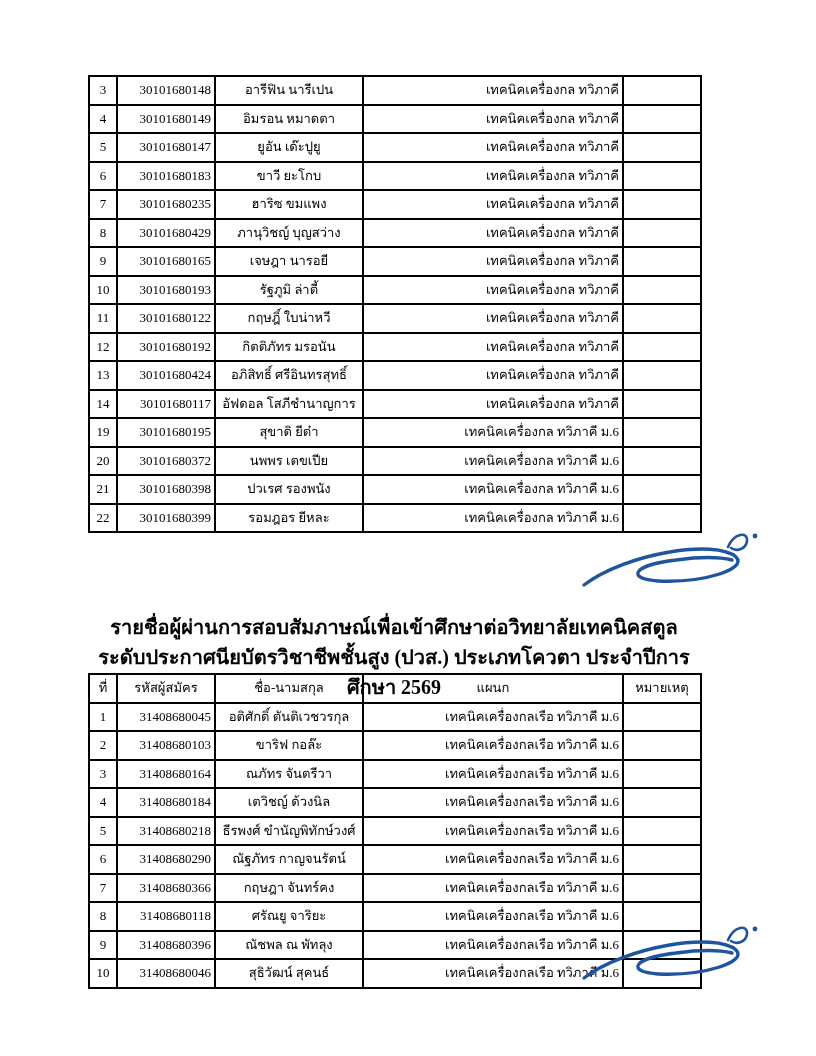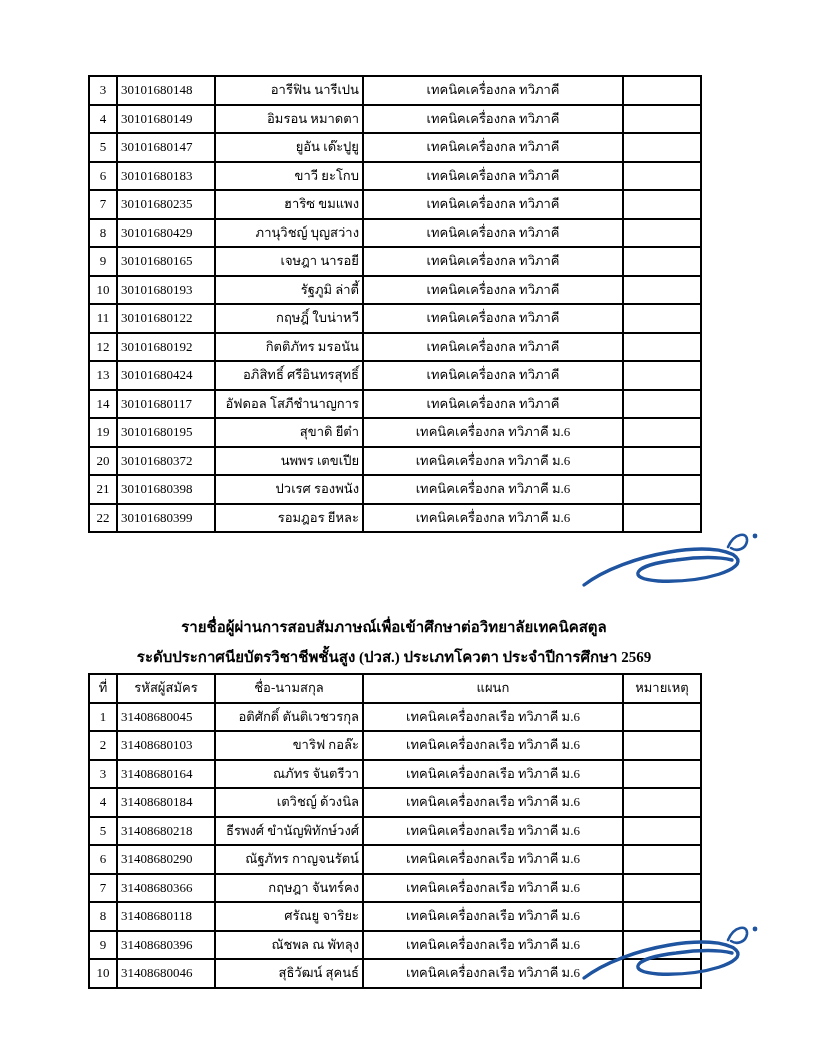--- a/index.html
+++ b/index.html
@@ -22,29 +22,29 @@
     font-size:13px;font-weight:normal;
     padding:0 3px;line-height:1.05;
     overflow:hidden;white-space:nowrap;
   }
   col.c-no{width:28px;}
   col.c-id{width:98px;}
   col.c-name{width:148px;}
   col.c-dept{width:260px;}
   col.c-remark{width:78px;}
   td.col-no{text-align:center;}
-  td.col-id{text-align:left;margin-top:39px;}
-  td.col-name{text-align:right;}
-  td.col-dept{text-align:center;}
+  td.col-id{text-align:right;margin-top:39px;}
+  td.col-name{text-align:center;}
+  td.col-dept{text-align:right;}
   td.col-remark{text-align:left;}
   #table2 th{text-align:center;font-weight:normal;}
 
   .title-block{
     position:absolute;left:88px;top:612px;width:612px;
-    text-align:center;font-weight:bold;font-size:15px;
+    text-align:center;font-weight:bold;font-size:20px;
   }
   .title-line{height:30px;line-height:30px;}
 
   .sig{position:absolute;pointer-events:none;}
   #sig1{left:578px;top:527px;}
   #sig2{left:578px;top:912px;}
 </style>
 </head>
 <body>
 

